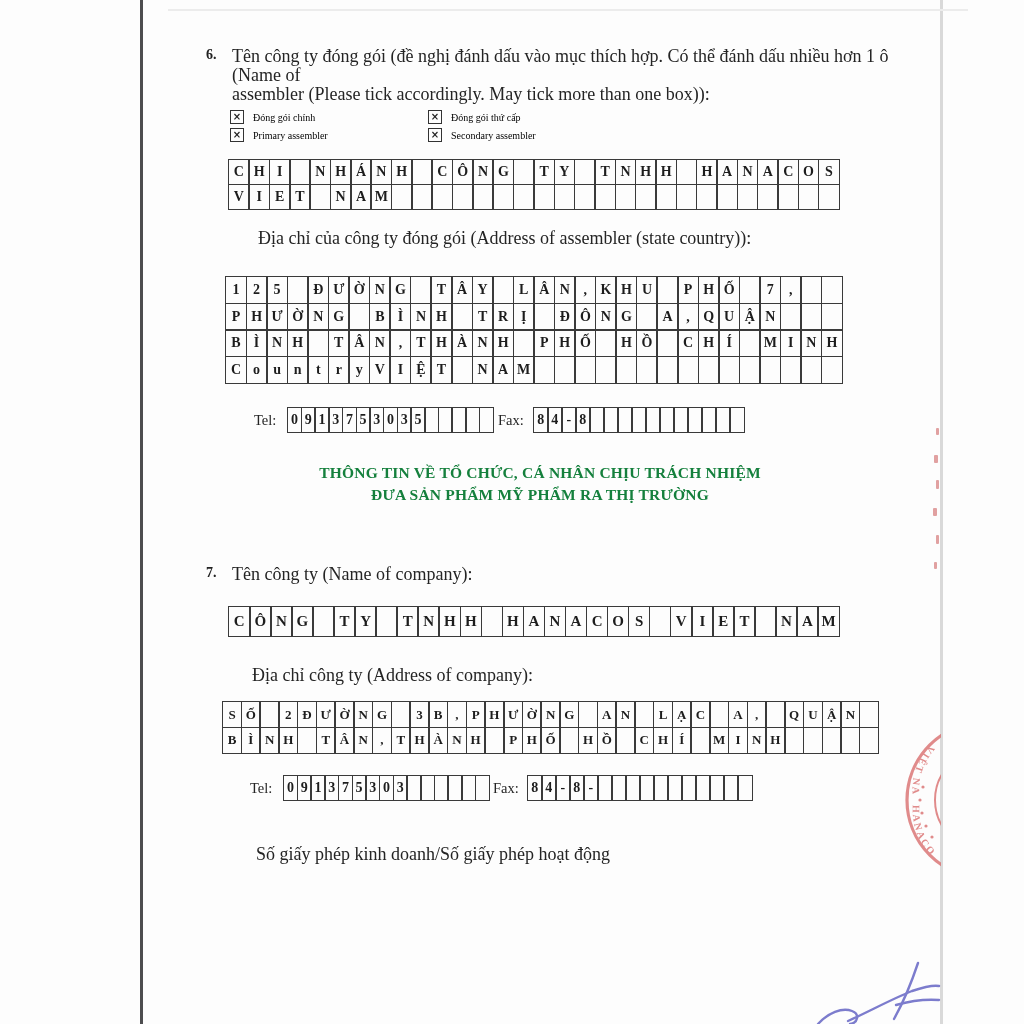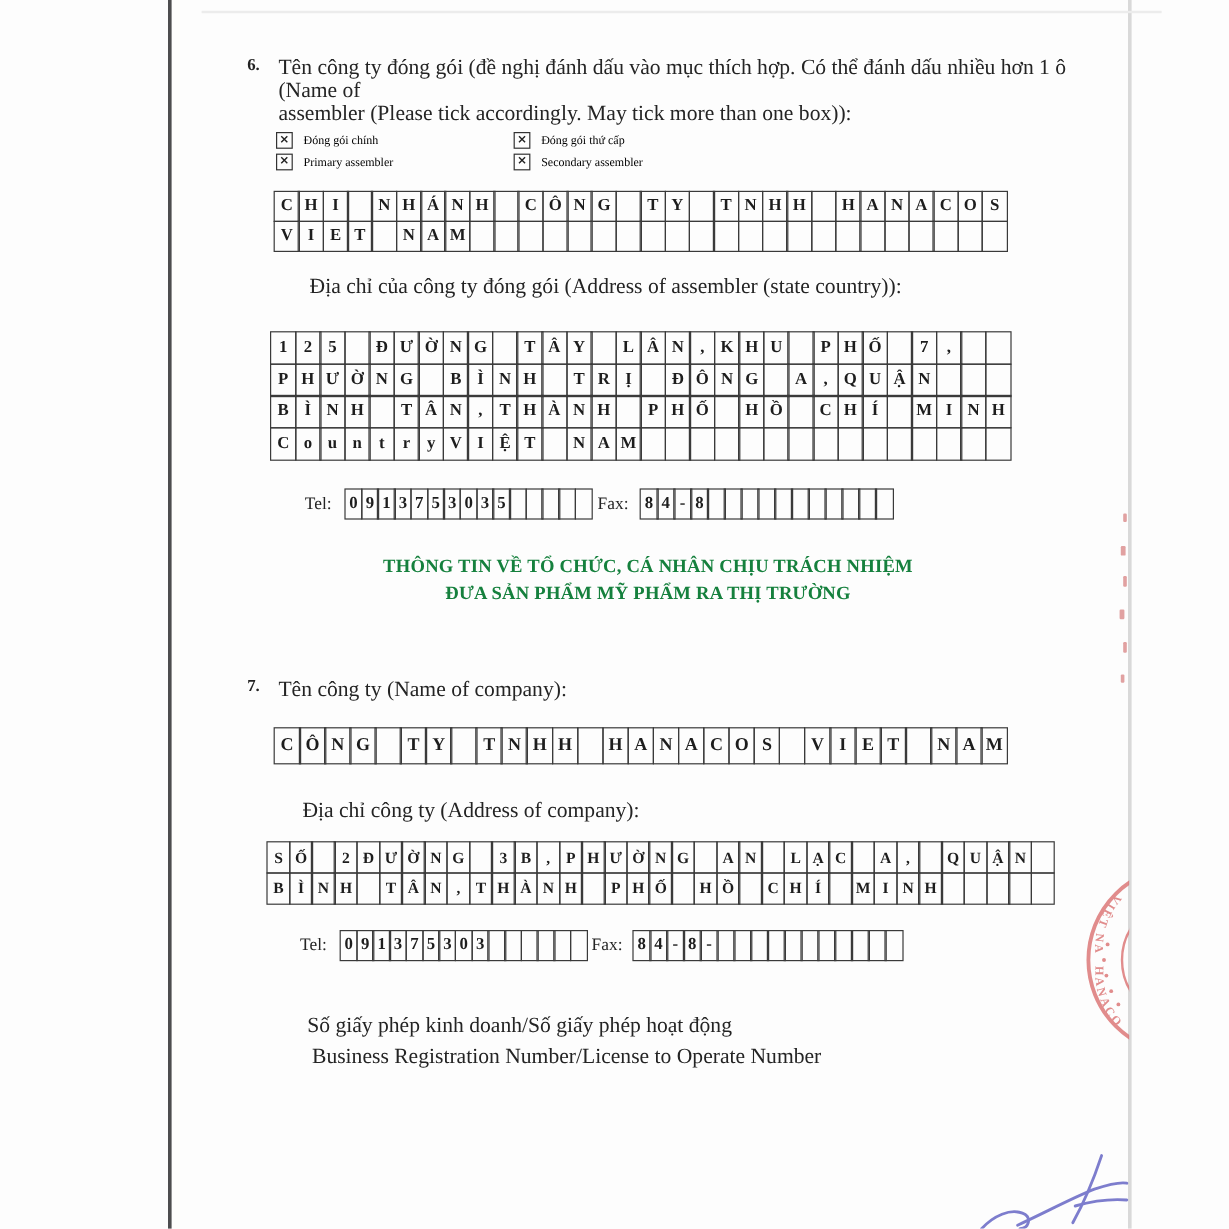--- a/index.html
+++ b/index.html
@@ -494,21 +494,20 @@
         <span class="cell"></span>
         <span class="cell"></span>
         <span class="cell"></span>
         <span class="cell"></span>
         <span class="cell"></span>
         <span class="cell"></span>
       </div>
     </div>
 
   <div class="abs txt" style="left:256px;top:845px;">Số giấy phép kinh doanh/Số giấy phép hoạt động</div>
-  <div class="abs txt" style="left:260px;top:871px;">Business Registration Number/License to Operate Number</div>
 
   <div class="abs red-flecks" style="left:0;top:0;width:0;height:0;">
     <span style="left:936px;top:428px;width:3px;height:7px;"></span>
     <span style="left:934px;top:455px;width:4px;height:8px;"></span>
     <span style="left:936px;top:480px;width:3px;height:9px;"></span>
     <span style="left:933px;top:508px;width:4px;height:8px;"></span>
     <span style="left:936px;top:535px;width:3px;height:9px;"></span>
     <span style="left:934px;top:562px;width:3px;height:7px;"></span>
   </div>
 

